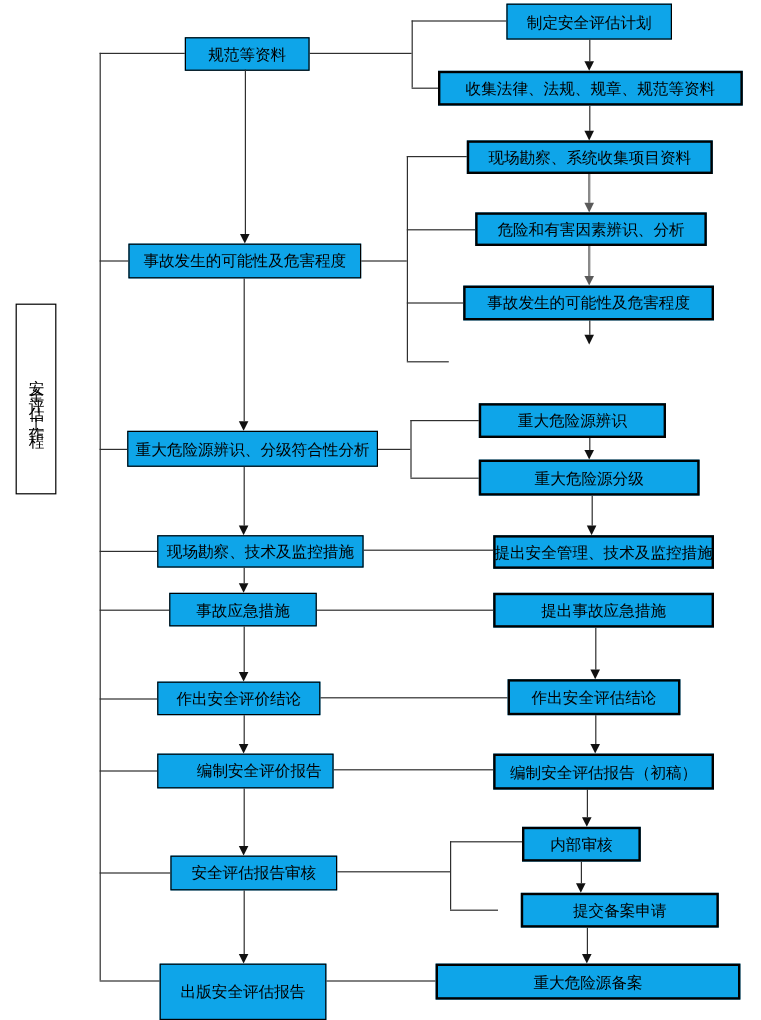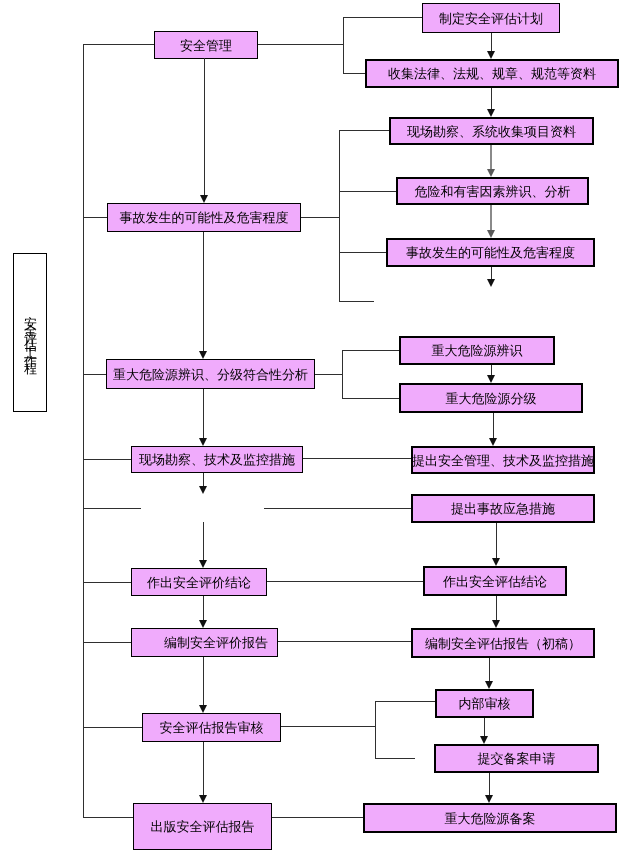--- a/index.html
+++ b/index.html
@@ -7,21 +7,21 @@
     position:relative;
     width:634px;height:850px;
     background:#ffffff;
     font-family:"Liberation Sans", sans-serif;
     color:#000;
     overflow:hidden;
   }
   .node{
     position:absolute;
     box-sizing:border-box;
-    background:#f0abfc;
+    background:#0ea5e9;
     border:1px solid #000;
     display:flex;
     align-items:center;
     justify-content:center;
     font-size:13px;
     line-height:1;
     white-space:nowrap;
     text-align:center;
   }
   .node.b2{border-width:2px;}
@@ -49,24 +49,25 @@
   }
   .ah.gray{border-top-color:#5a5a5a;}
 </style>
 </head>
 <body>
 
 <div class="canvas">
 
   <div class="side-label" style="left:13px;top:253px;width:34px;height:159px;">安全评估工作程</div>
 
-  <div class="node" style="left:154px;top:31px;width:104px;height:28px;">安全管理</div>
+  <div class="node" style="left:154px;top:31px;width:104px;height:28px;">规范等资料</div>
   <div class="node" style="left:107px;top:203px;width:194px;height:29px;">事故发生的可能性及危害程度</div>
   <div class="node" style="left:106px;top:359px;width:209px;height:30px;">重大危险源辨识、分级符合性分析</div>
   <div class="node" style="left:131px;top:446px;width:172px;height:27px;">现场勘察、技术及监控措施</div>
+  <div class="node" style="left:141px;top:494px;width:123px;height:28px;">事故应急措施</div>
   <div class="node" style="left:131px;top:568px;width:136px;height:28px;">作出安全评价结论</div>
   <div class="node" style="left:131px;top:628px;width:147px;height:29px;padding-left:23px;">编制安全评价报告</div>
   <div class="node" style="left:142px;top:713px;width:139px;height:29px;">安全评估报告审核</div>
   <div class="node" style="left:133px;top:803px;width:139px;height:47px;">出版安全评估报告</div>
 
   <div class="node" style="left:422px;top:3px;width:138px;height:30px;">制定安全评估计划</div>
   <div class="node b2" style="left:365px;top:59px;width:254px;height:29px;">收集法律、法规、规章、规范等资料</div>
   <div class="node b2" style="left:389px;top:117px;width:205px;height:28px;">现场勘察、系统收集项目资料</div>
   <div class="node b2" style="left:396px;top:177px;width:193px;height:28px;">危险和有害因素辨识、分析</div>
   <div class="node b2" style="left:386px;top:238px;width:209px;height:29px;">事故发生的可能性及危害程度</div>

